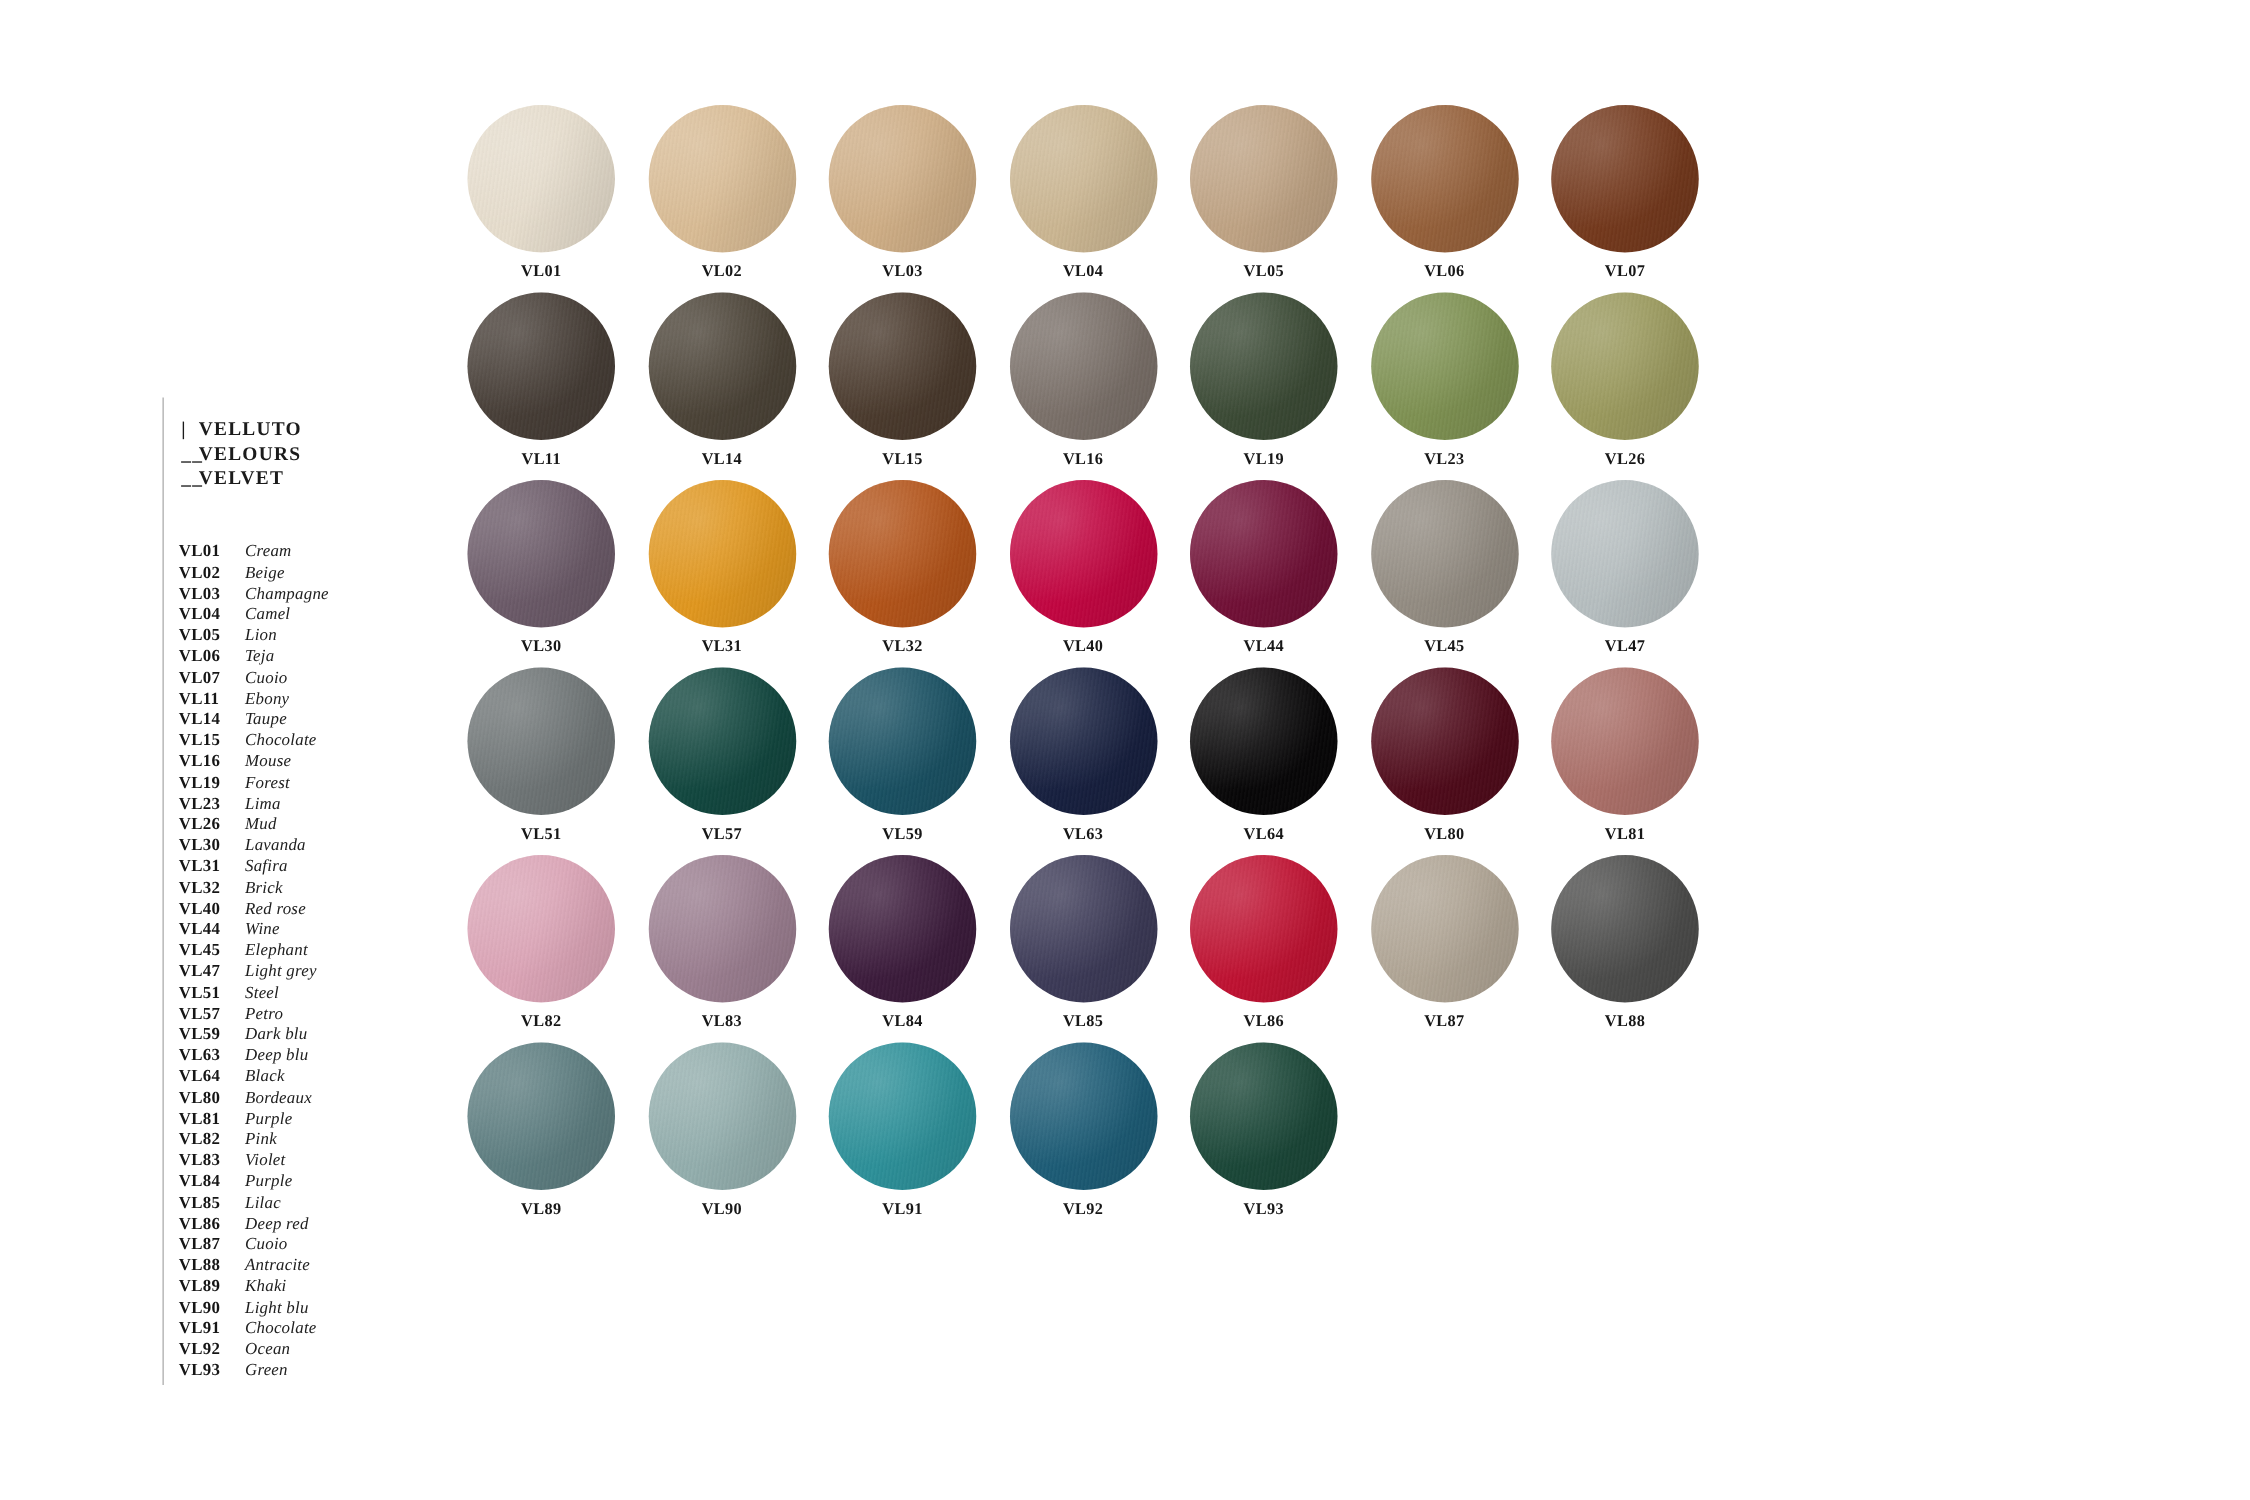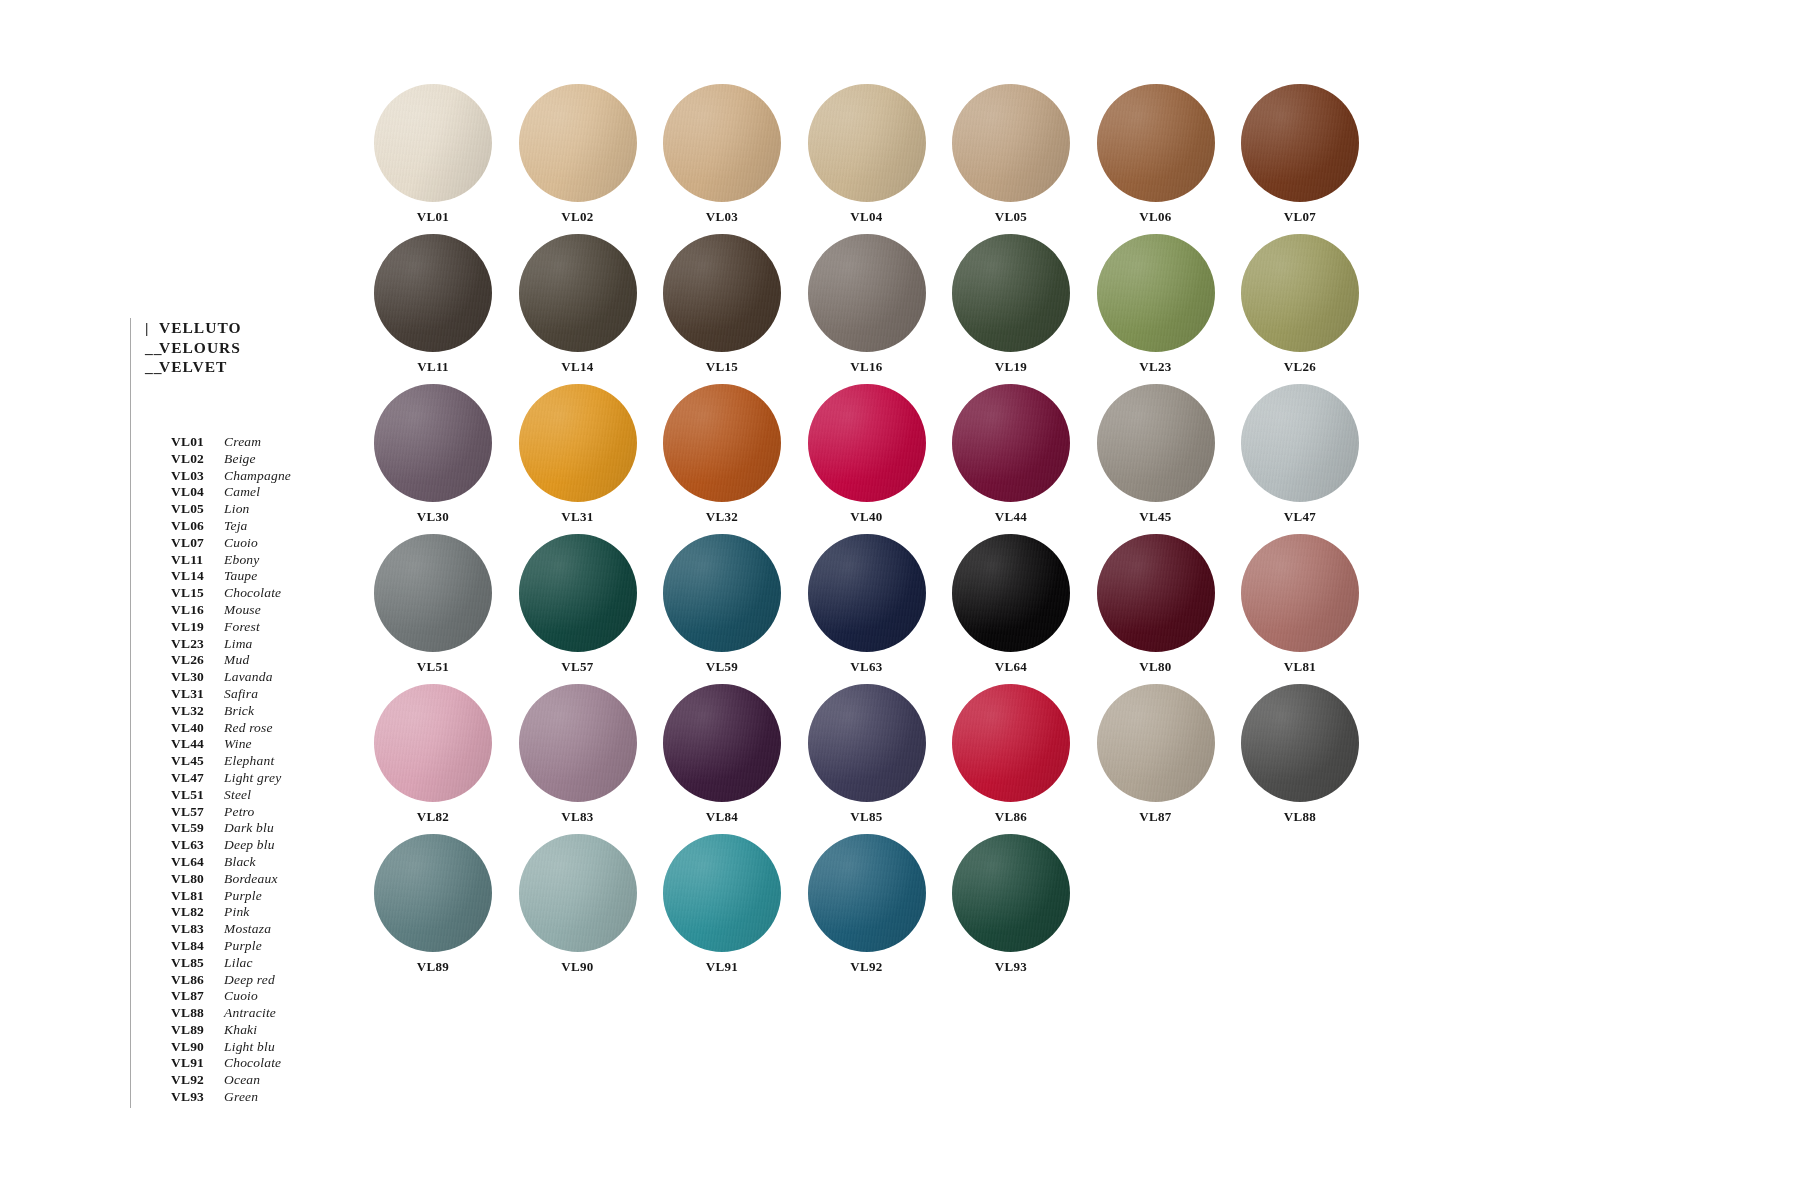--- a/index.html
+++ b/index.html
@@ -27,21 +27,21 @@
     left: 0px;
     top: 0px;
     width: 1px;
     height: 790px;
     background: #a9a9a9;
   }
 
   #title-block {
     position: absolute;
     left: 15px;
-    top: 0px;
+    top: 16px;
     line-height: 19.5px;
   }
   .title-line {
     font-family: "Liberation Serif", "DejaVu Serif", serif;
     font-weight: bold;
     font-size: 15.5px;
     letter-spacing: 1.0px;
     color: #1b1b1b;
     white-space: nowrap;
   }
@@ -54,21 +54,20 @@
 
   #color-list {
     position: absolute;
     left: 13px;
     top: 115px;
   }
   .legend-row {
     height: 16.8px;
     line-height: 16.8px;
     white-space: nowrap;
-    margin-left: 28px;
   }
   .legend-code {
     display: inline-block;
     width: 53px;
     font-family: "Liberation Serif", "DejaVu Serif", serif;
     font-weight: bold;
     font-size: 13.5px;
     color: #161616;
     letter-spacing: 0.2px;
   }
@@ -179,21 +178,21 @@
       <div class="legend-row"><span class="legend-code">VL45</span><span class="legend-name">Elephant</span></div>
       <div class="legend-row"><span class="legend-code">VL47</span><span class="legend-name">Light grey</span></div>
       <div class="legend-row"><span class="legend-code">VL51</span><span class="legend-name">Steel</span></div>
       <div class="legend-row"><span class="legend-code">VL57</span><span class="legend-name">Petro</span></div>
       <div class="legend-row"><span class="legend-code">VL59</span><span class="legend-name">Dark blu</span></div>
       <div class="legend-row"><span class="legend-code">VL63</span><span class="legend-name">Deep blu</span></div>
       <div class="legend-row"><span class="legend-code">VL64</span><span class="legend-name">Black</span></div>
       <div class="legend-row"><span class="legend-code">VL80</span><span class="legend-name">Bordeaux</span></div>
       <div class="legend-row"><span class="legend-code">VL81</span><span class="legend-name">Purple</span></div>
       <div class="legend-row"><span class="legend-code">VL82</span><span class="legend-name">Pink</span></div>
-      <div class="legend-row"><span class="legend-code">VL83</span><span class="legend-name">Mostaza</span></div>
+      <div class="legend-row"><span class="legend-code">VL83</span><span class="legend-name">Violet</span></div>
       <div class="legend-row"><span class="legend-code">VL84</span><span class="legend-name">Purple</span></div>
       <div class="legend-row"><span class="legend-code">VL85</span><span class="legend-name">Lilac</span></div>
       <div class="legend-row"><span class="legend-code">VL86</span><span class="legend-name">Deep red</span></div>
       <div class="legend-row"><span class="legend-code">VL87</span><span class="legend-name">Cuoio</span></div>
       <div class="legend-row"><span class="legend-code">VL88</span><span class="legend-name">Antracite</span></div>
       <div class="legend-row"><span class="legend-code">VL89</span><span class="legend-name">Khaki</span></div>
       <div class="legend-row"><span class="legend-code">VL90</span><span class="legend-name">Light blu</span></div>
       <div class="legend-row"><span class="legend-code">VL91</span><span class="legend-name">Chocolate</span></div>
       <div class="legend-row"><span class="legend-code">VL92</span><span class="legend-name">Ocean</span></div>
       <div class="legend-row"><span class="legend-code">VL93</span><span class="legend-name">Green</span></div>

